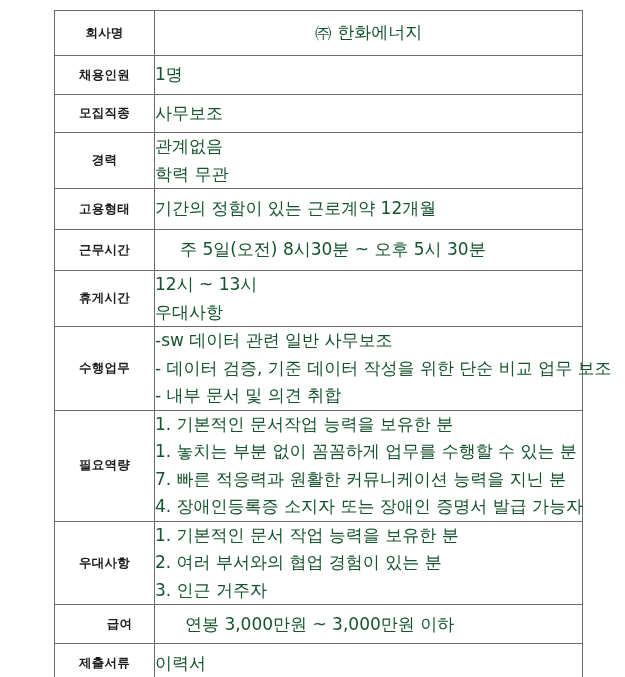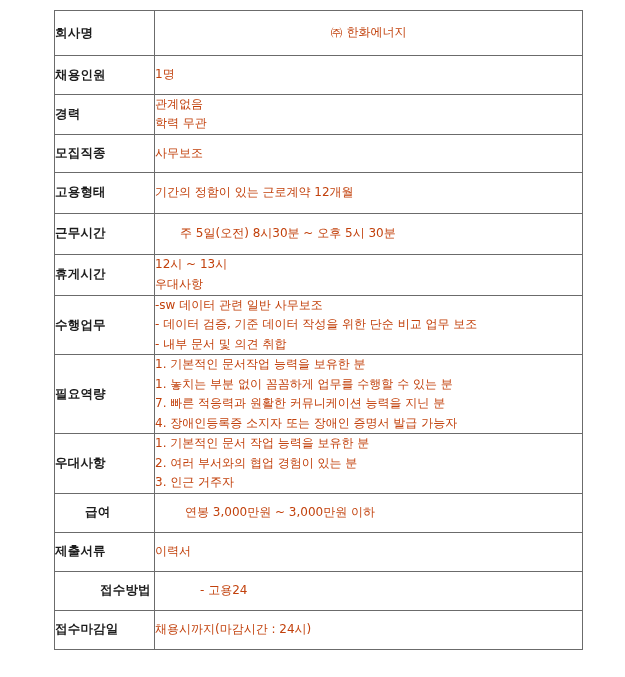--- a/index.html
+++ b/index.html
@@ -32,31 +32,32 @@
     background: #ffffff;
   }
   .job-table td {
     border: 1px solid #6b6b6b;
     padding: 0;
     vertical-align: middle;
     background: #ffffff;
   }
   .label-cell {
     width: 99px;
+    text-align: center;
     font-size: 12.5px;
     font-weight: 600;
     color: #1c1c1c;
     letter-spacing: 0.2px;
     padding: 4px 2px;
   }
   .value-cell {
     width: 427px;
     text-align: left;
-    font-size: 12px;
-    color: #c2410c;
+    font-size: 17px;
+    color: #14532d;
     padding: 5px 0 5px 8px;
     line-height: 1.62;
   }
   .value-cell.centered {
     text-align: center;
     padding-left: 0;
     padding-right: 0;
   }
   .value-cell.indent {
     padding-left: 25px;
@@ -93,31 +94,31 @@
           <td class="value-cell centered" data-name="value-company">
             <span class="value-line" data-name="value-line-company-1">㈜ 한화에너지</span>
           </td>
         </tr>
         <tr data-name="row-headcount">
           <td class="label-cell" data-name="label-headcount">채용인원</td>
           <td class="value-cell" data-name="value-headcount">
             <span class="value-line" data-name="value-line-headcount-1">1명</span>
           </td>
         </tr>
+        <tr data-name="row-job-type">
+          <td class="label-cell" data-name="label-job-type">모집직종</td>
+          <td class="value-cell" data-name="value-job-type">
+            <span class="value-line" data-name="value-line-job-type-1">사무보조</span>
+          </td>
+        </tr>
         <tr data-name="row-experience">
           <td class="label-cell" data-name="label-experience">경력</td>
           <td class="value-cell" data-name="value-experience">
             <span class="value-line" data-name="value-line-experience-1">관계없음</span>
             <span class="value-line" data-name="value-line-experience-2">학력 무관</span>
-          </td>
-        </tr>
-        <tr data-name="row-job-type">
-          <td class="label-cell" data-name="label-job-type">모집직종</td>
-          <td class="value-cell" data-name="value-job-type">
-            <span class="value-line" data-name="value-line-job-type-1">사무보조</span>
           </td>
         </tr>
         <tr data-name="row-employment-type">
           <td class="label-cell" data-name="label-employment-type">고용형태</td>
           <td class="value-cell" data-name="value-employment-type">
             <span class="value-line" data-name="value-line-employment-type-1">기간의 정함이 있는 근로계약 12개월</span>
           </td>
         </tr>
         <tr data-name="row-work-hours">
           <td class="label-cell" data-name="label-work-hours">근무시간</td>

